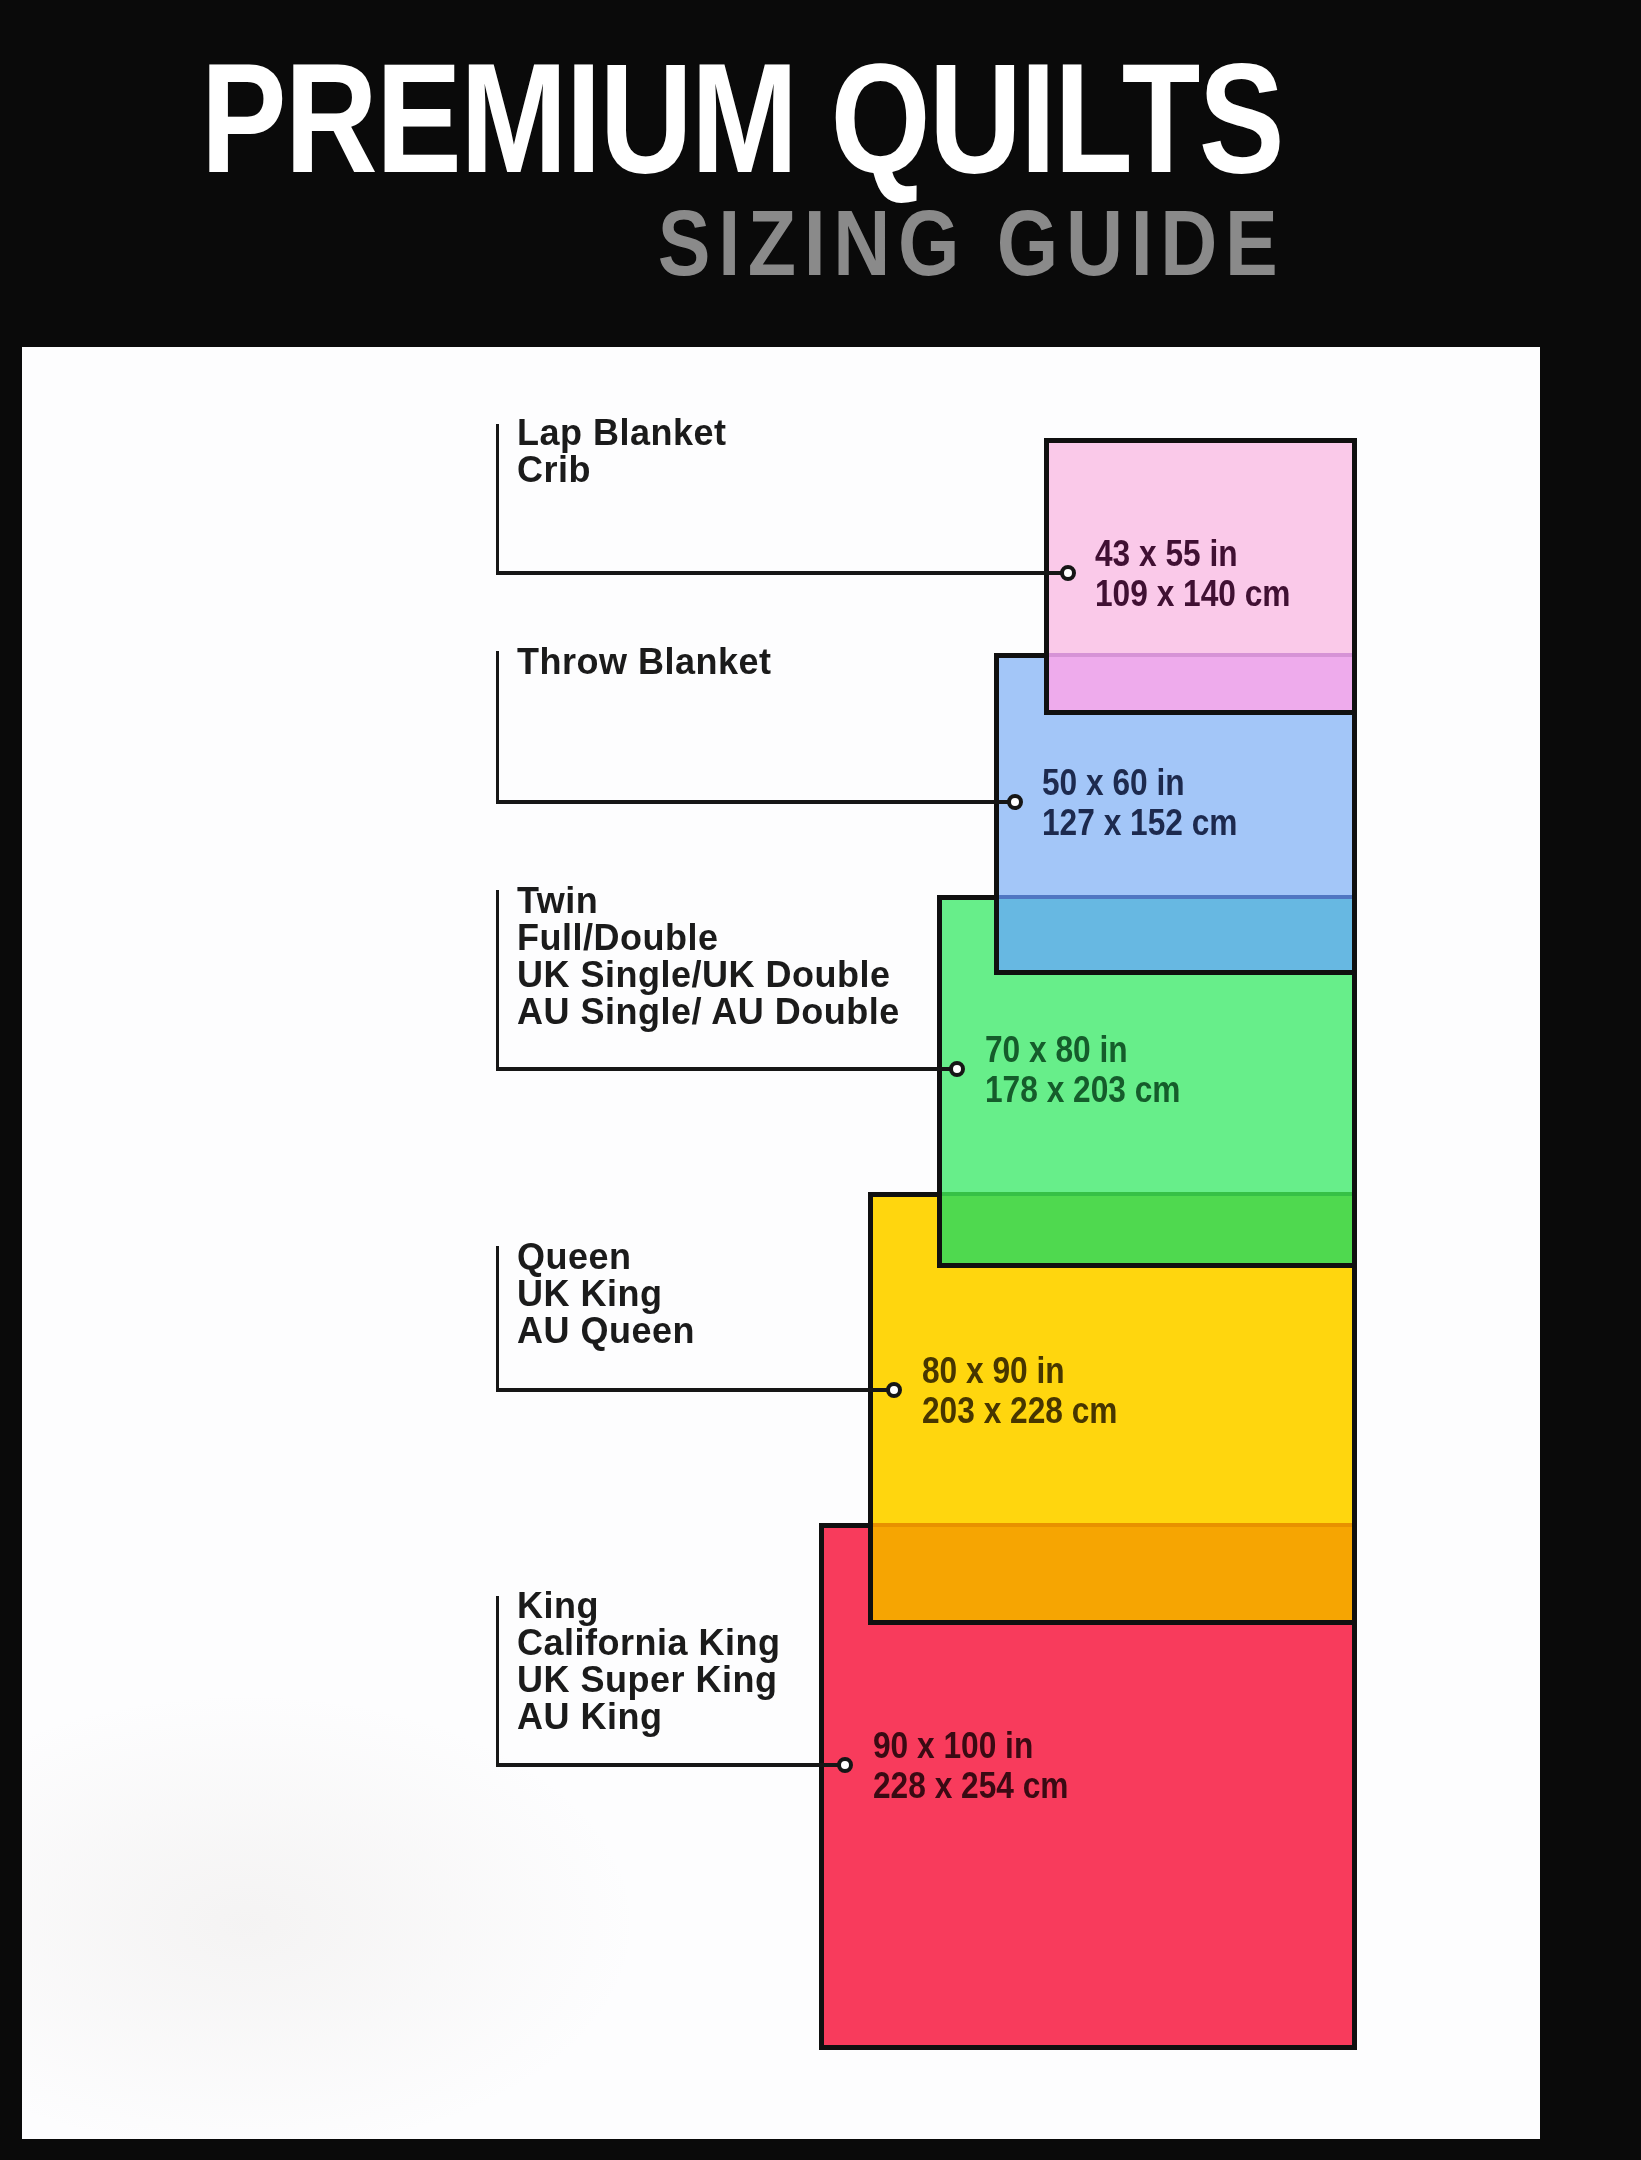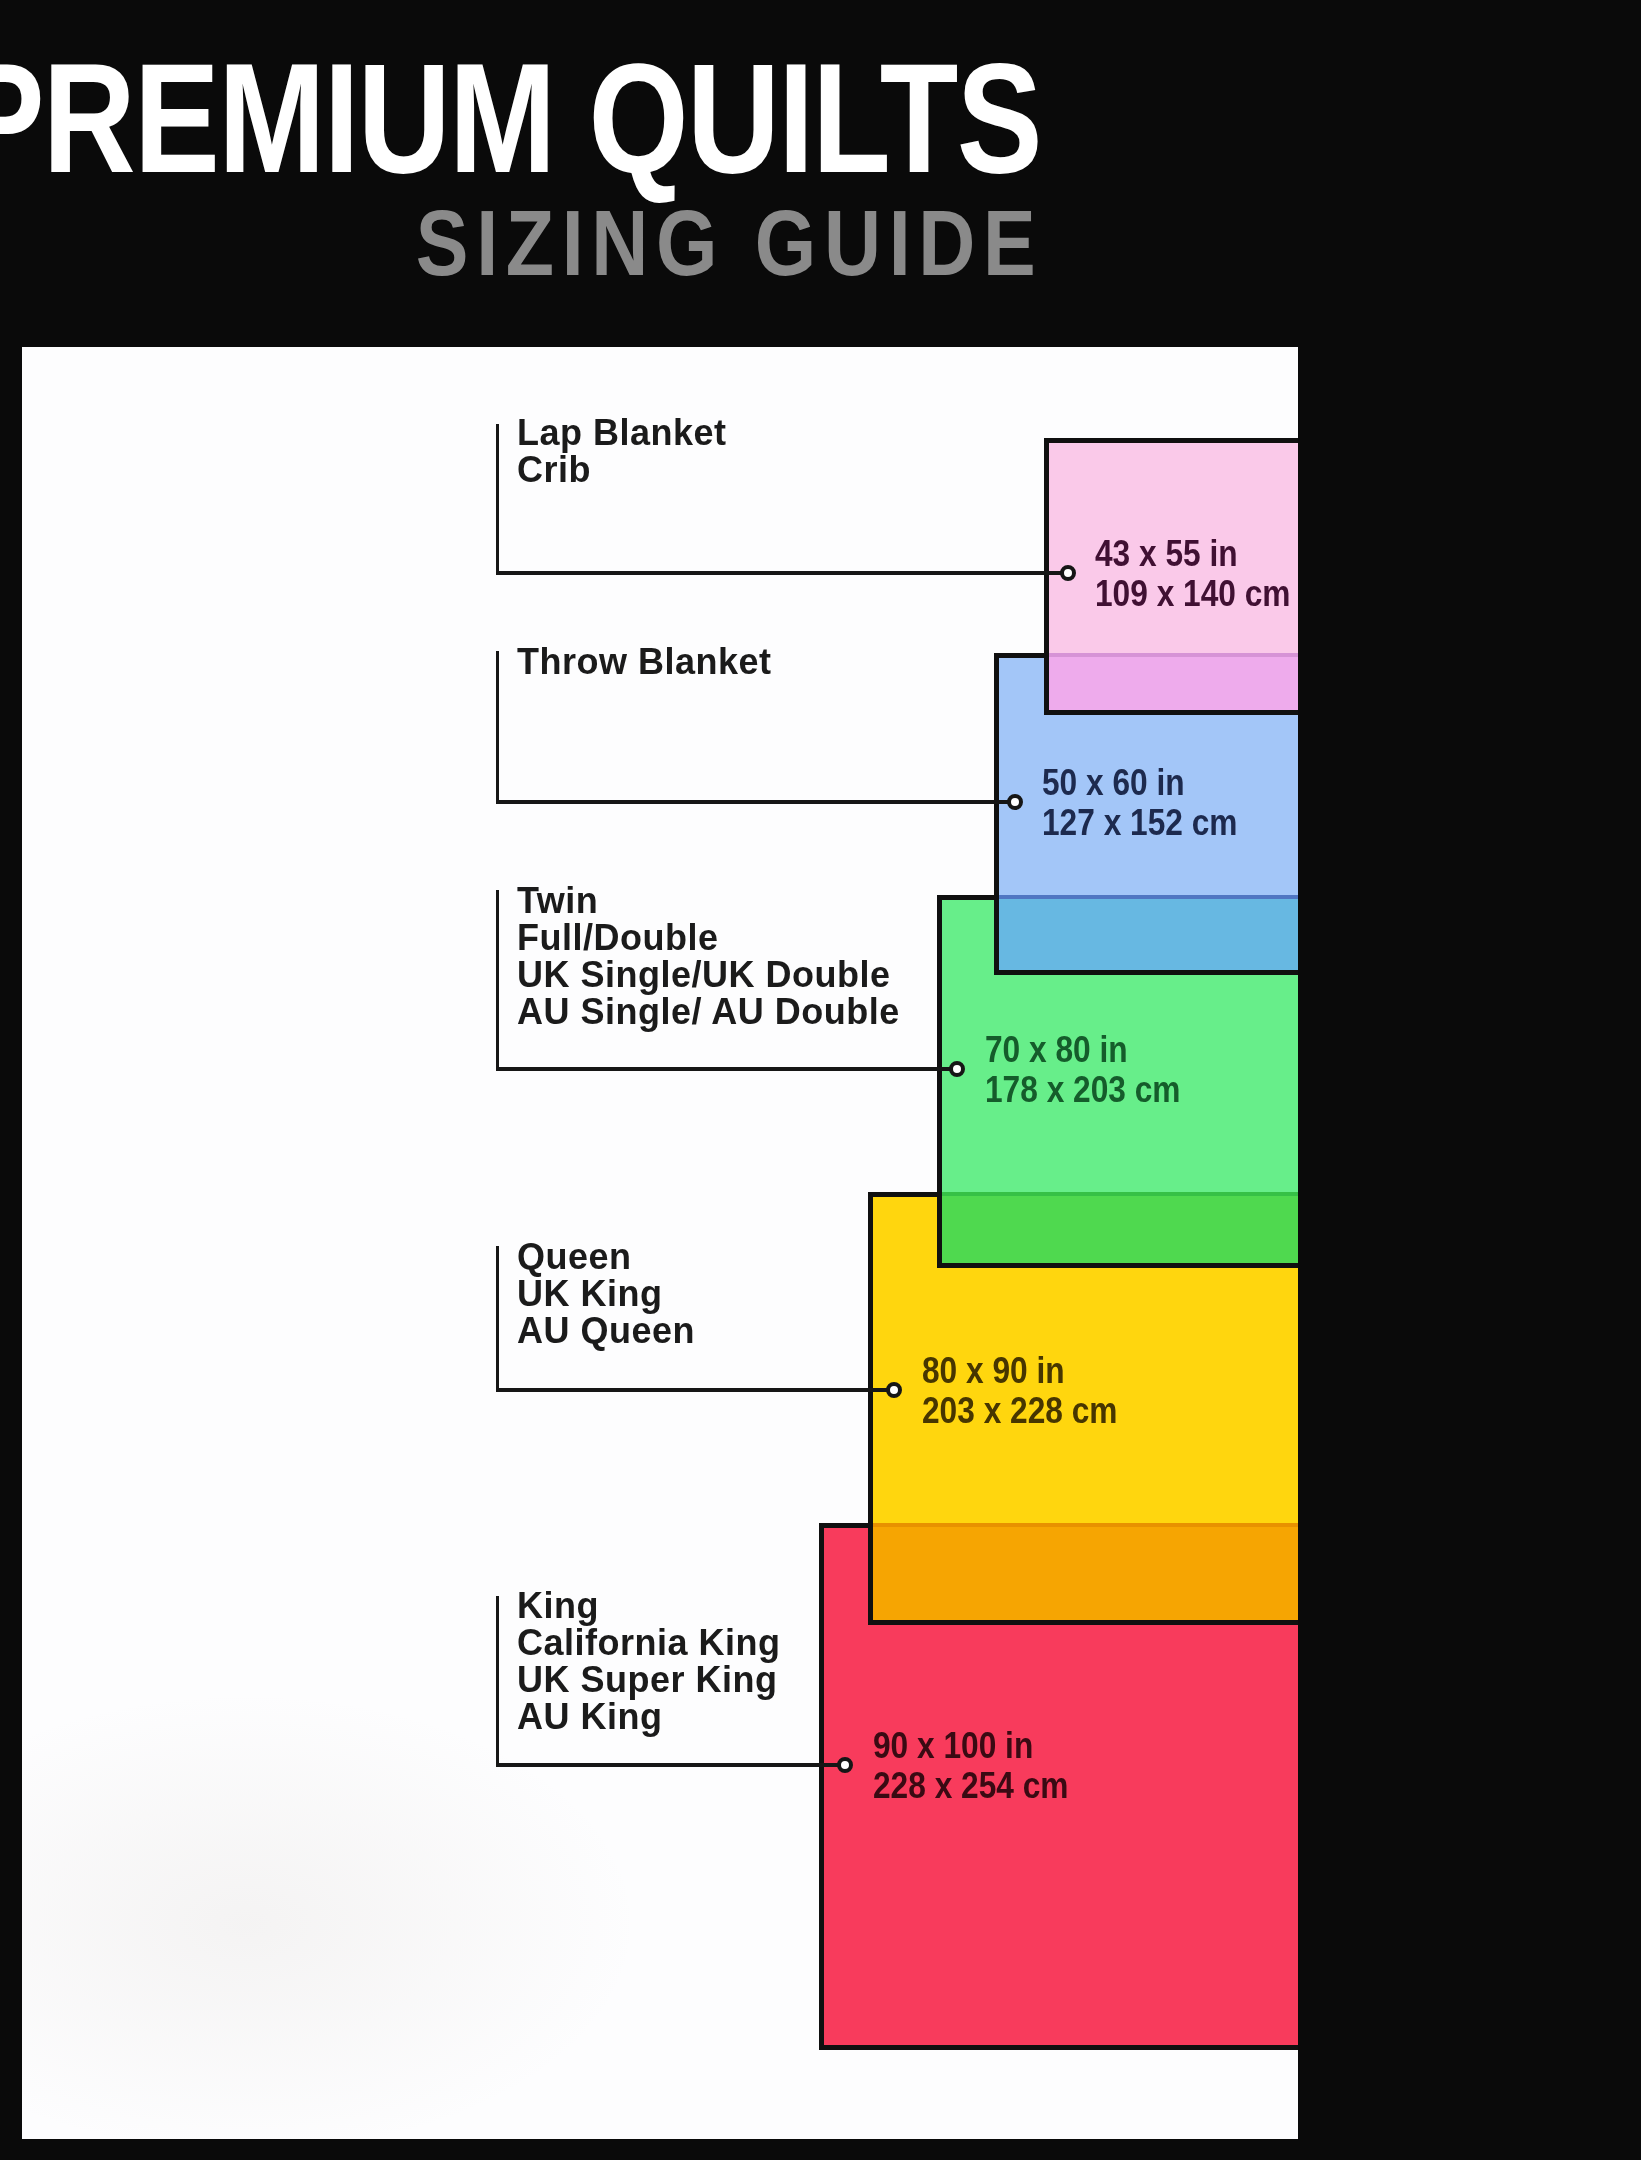--- a/index.html
+++ b/index.html
@@ -1,17 +1,17 @@
 <!DOCTYPE html>
 <html><head>
 <meta charset="utf-8">
 <style>
   html,body{margin:0;padding:0;background:#0a0a0a;}
   .canvas{
-    position:relative;width:1298px;height:2160px;background:#0a0a0a;overflow:hidden;
+    position:relative;width:1540px;height:2160px;background:#0a0a0a;overflow:hidden;
     font-family:"Liberation Sans","DejaVu Sans",sans-serif;
   }
   .board{position:absolute;left:22px;top:347px;width:1596px;height:1792px;background:#fdfdfe;}
   .vignette{position:absolute;left:22px;top:347px;width:1596px;height:1792px;pointer-events:none;
     background:radial-gradient(ellipse 560px 330px at 14% 88%, rgba(168,158,148,0.10), rgba(168,158,148,0) 70%);}
   .title{
     position:absolute;top:41px;right:257px;color:#ffffff;font-size:155px;font-weight:bold;
     line-height:1;letter-spacing:-2px;white-space:nowrap;
     transform:scale(0.83,1);transform-origin:100% 0%;
   }

